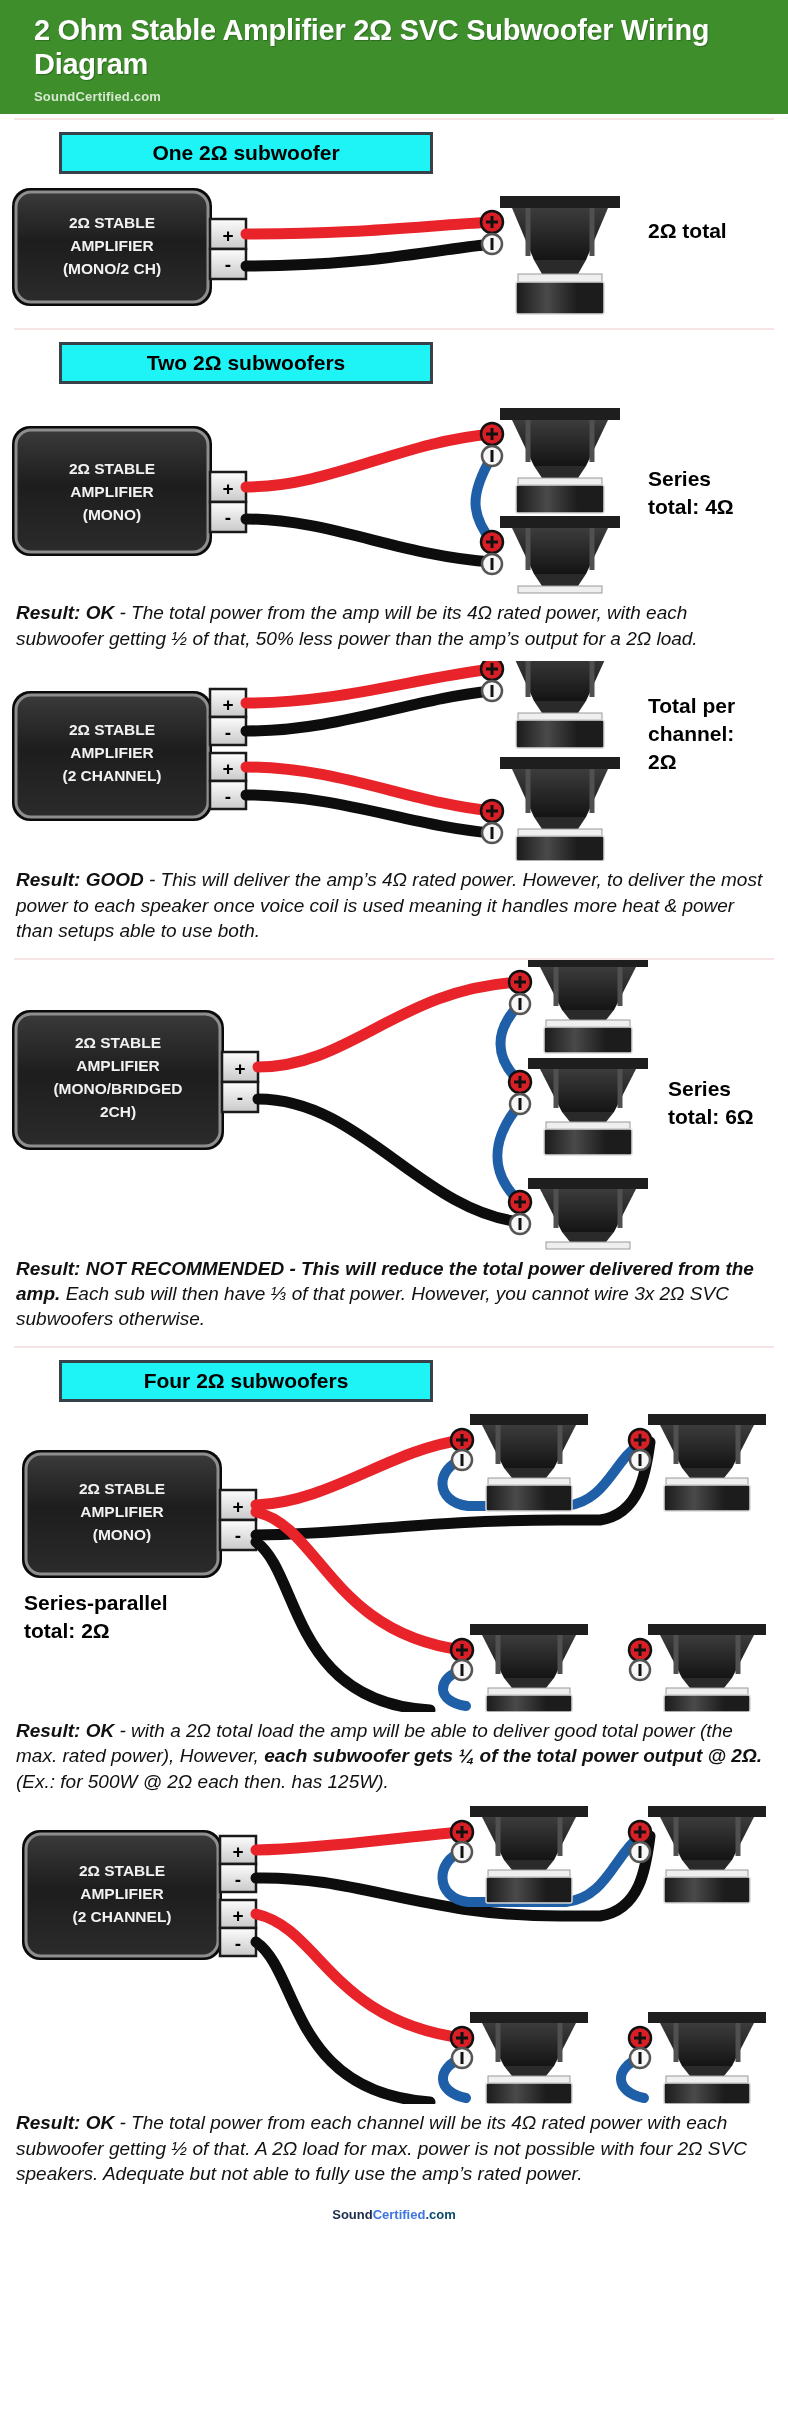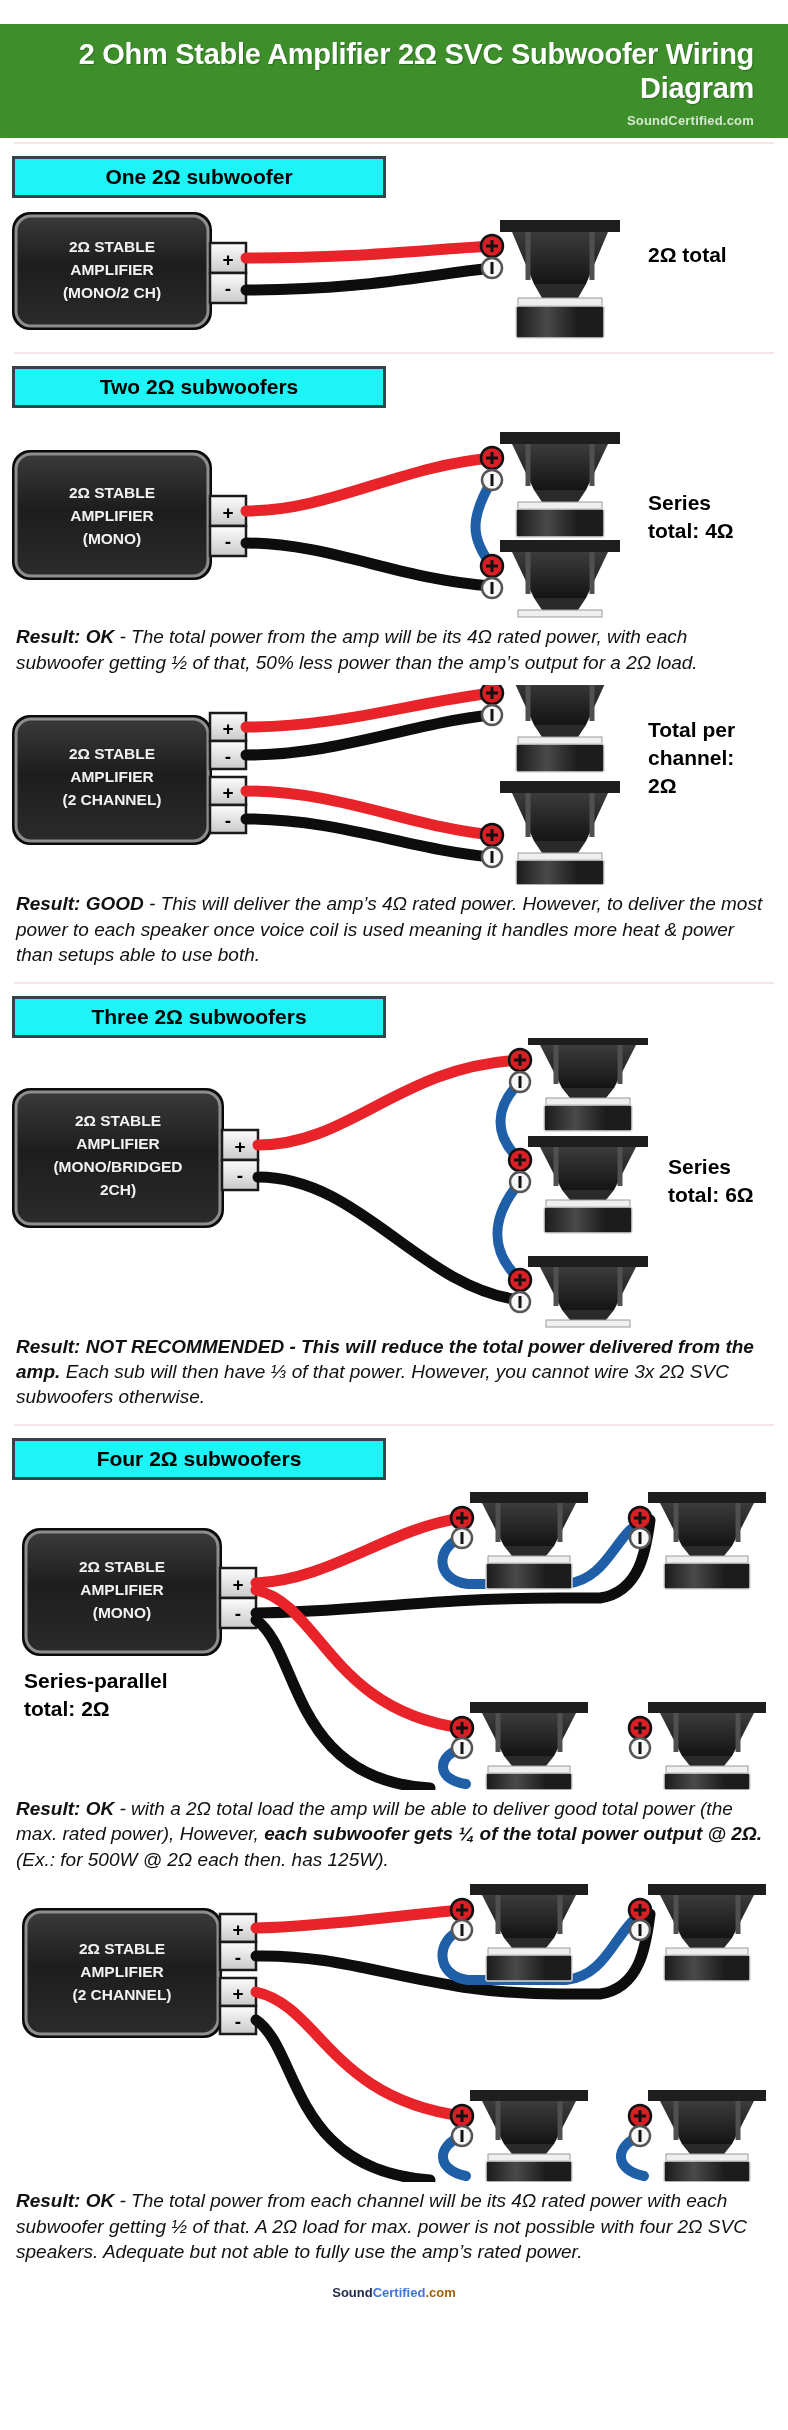--- a/index.html
+++ b/index.html
@@ -8,22 +8,21 @@
     background: #ffffff;
     font-family: "Liberation Sans", sans-serif;
     color: #111;
   }
   .page { width: 788px; position: relative; background:#fff; }
 
   
   .header {
     background: #3e8f2c;
     padding: 14px 34px 10px 34px;
-    text-align: right;
-    margin-top: 24px;
+    text-align: left;
   }
   .header h1 {
     color: #ffffff;
     font-size: 29px;
     line-height: 1.16;
     font-weight: bold;
     letter-spacing: -0.3px;
     text-shadow: 1px 1px 1px rgba(0,0,0,.25);
   }
   .header .brand {
@@ -39,21 +38,21 @@
     font-style: italic;
     font-weight: bold;
     font-size: 20px;
     line-height: 1.33;
     padding: 14px 16px 12px 16px;
   }
 
   .hr { height: 2px; background: #f6e4e6; margin: 4px 14px 0 14px; }
 
   
-  .pill-wrap { padding: 12px 3px 0 12px; }
+  .pill-wrap { padding: 12px 3px 0 12px; margin-left: 47px; }
   .pill {
     display: inline-block;
     background: #1ef3f6;
     border: 3px solid #37414a;
     padding: 6px 0;
     width: 374px;
     text-align: center;
     font-size: 21px;
     font-weight: bold;
     color: #000;
@@ -96,21 +95,21 @@
 
   
   .footer {
     text-align: center;
     padding: 10px 0 14px 0;
     font-size: 13px;
     font-weight: bold;
   }
   .footer .f1 { color: #1b2a4a; margin-top: 32px; }
   .footer .f2 { color: #3f76e0; }
-  .footer .f3 { color: #a16207; }
+  .footer .f3 { color: #0c4a6e; }
 </style>
 </head>
 <body>
 
 <div class="page">
 
   <div class="header">
     <h1>2 Ohm Stable Amplifier 2Ω SVC Subwoofer Wiring Diagram</h1>
     <div class="brand">SoundCertified.com</div>
   </div>
@@ -306,23 +305,20 @@
       <text class="ohmlabel" x="648" y="108">2Ω</text>
     </svg>
   </div>
 
   <div class="result">
     <b>Result: GOOD</b><span> - This will deliver the amp’s 4Ω rated power. However, to deliver the most power to each speaker once voice coil is used meaning it handles more heat &amp; power than setups able to use both.</span>
   </div>
 
   <div class="hr"></div>
 
-  <div class="pill-wrap">
-    <div class="pill">Three 2Ω subwoofers</div>
-  </div>
 
   <div class="diagram">
     <svg width="788" height="290" viewBox="0 0 788 290">
       <g>
         <rect x="12" y="50" width="212" height="140" rx="18" fill="#0a0a0a"></rect>
         <rect x="16" y="54" width="204" height="132" rx="15" fill="url(#ampG)" stroke="#8e8e8e" stroke-width="3"></rect>
         <text class="amptext" x="118" y="88">2Ω STABLE</text>
         <text class="amptext" x="118" y="111">AMPLIFIER</text>
         <text class="amptext" x="118" y="134">(MONO/BRIDGED</text>
         <text class="amptext" x="118" y="157">2CH)</text>

